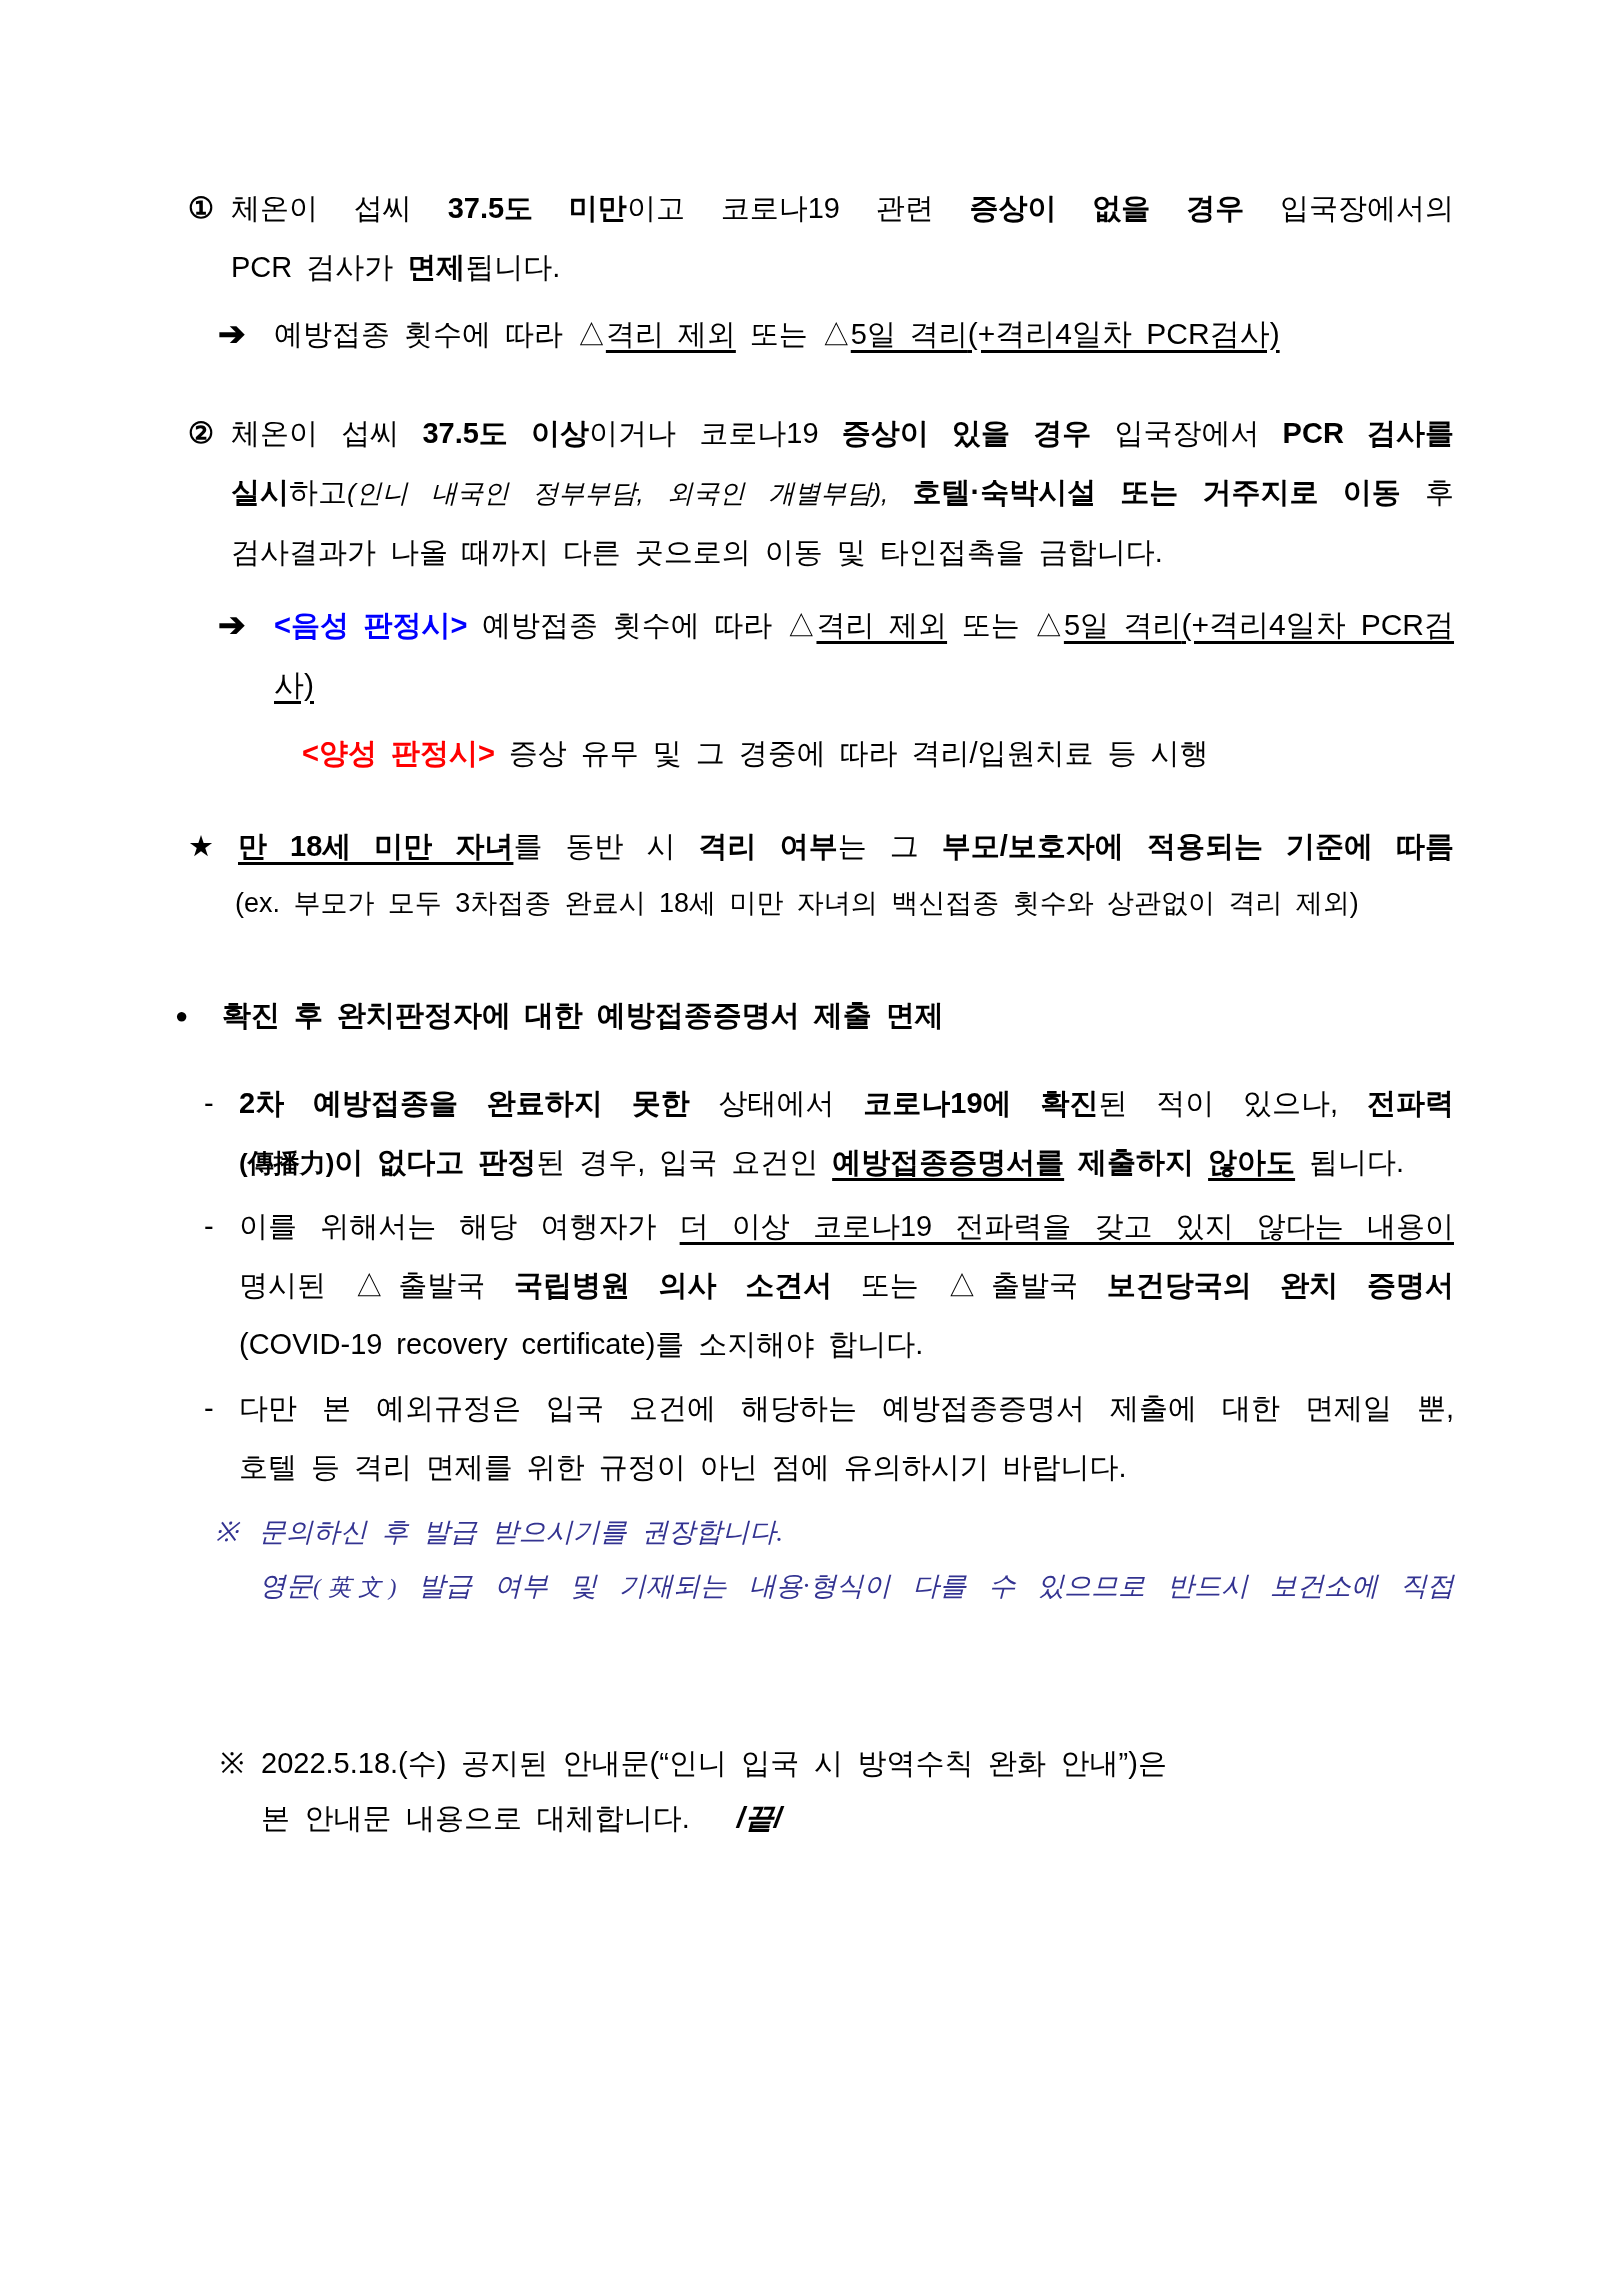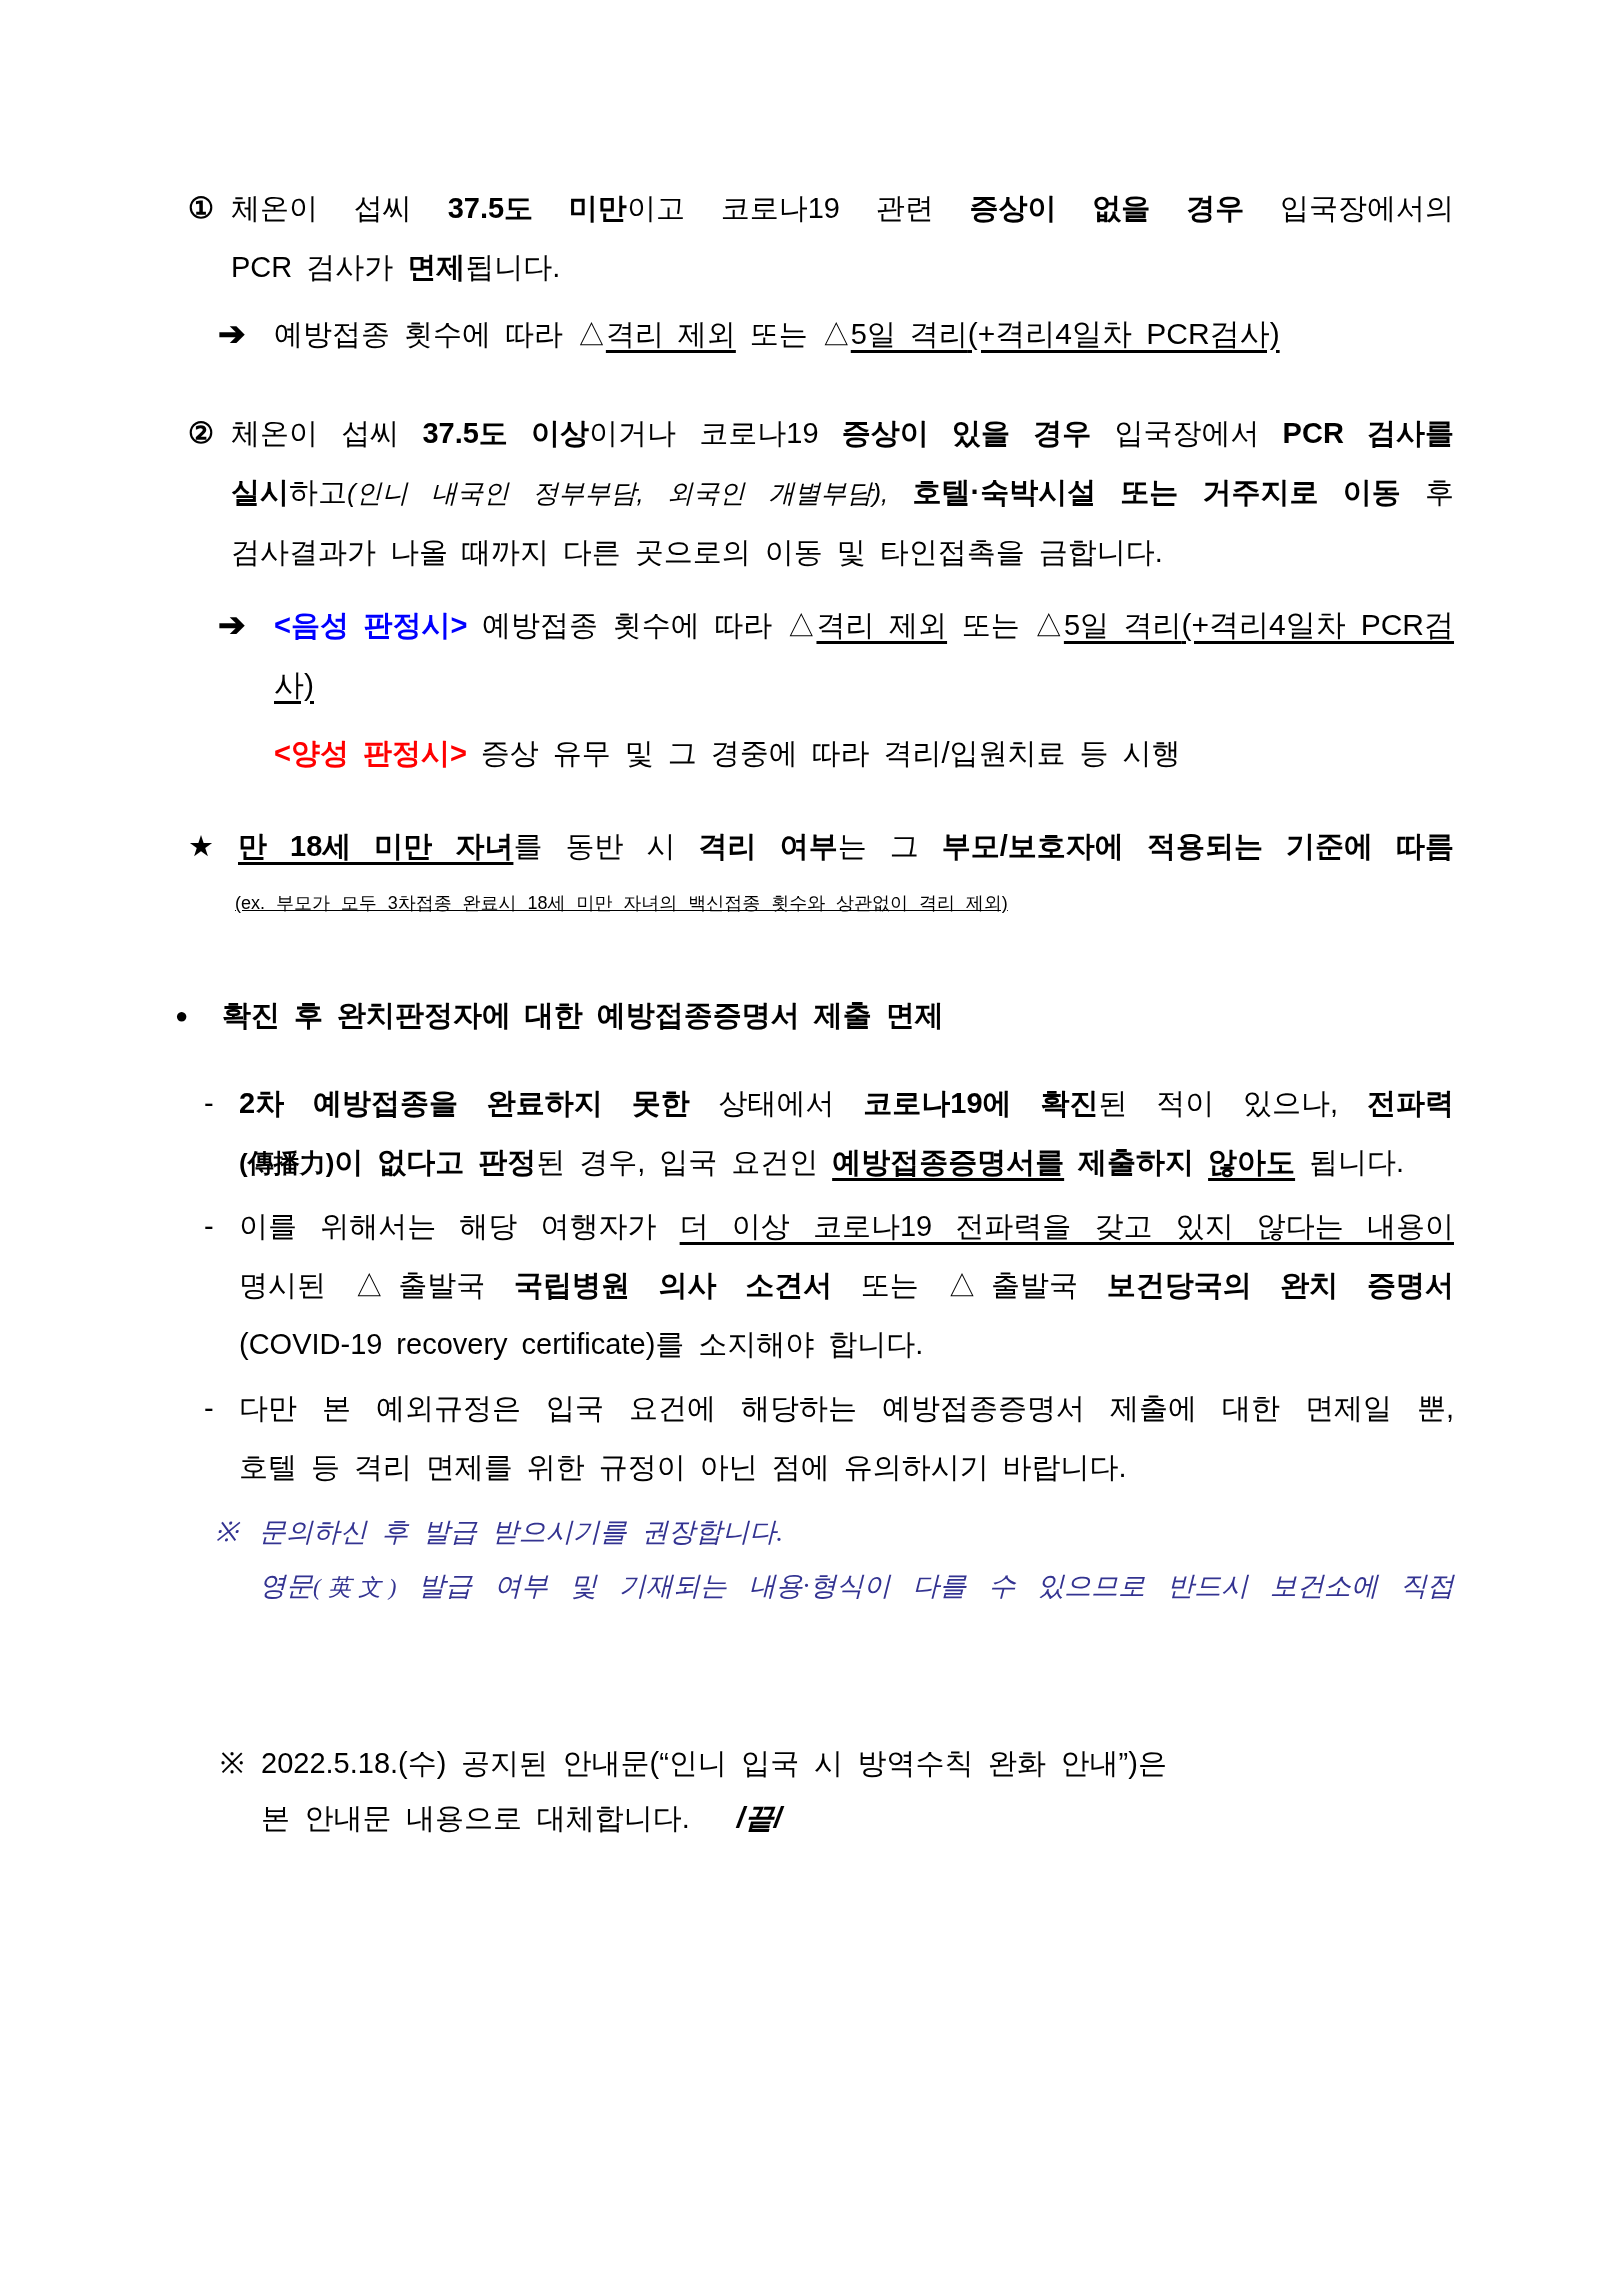--- a/index.html
+++ b/index.html
@@ -17,21 +17,21 @@
   .ln { line-height: 59px; font-size: 29px; word-spacing: 5.9px; white-space: nowrap; }
   .ln.just { white-space: normal; text-align: justify; text-align-last: justify; }
 
   .mk { position: absolute; top: 0; line-height: 59px; font-size: 29px; }
 
   
   .p-circ  { padding-left: 231px; } .p-circ  > .mk { left: 188px; font-weight: 700; }
   .p-arrow { padding-left: 274px; } .p-arrow > .mk { left: 218px; font-weight: 700; font-size: 33px; }
   .p-star  { padding-left: 238px; } .p-star  > .mk { left: 188px; }
   .p-ex    { padding-left: 235px; }
-  .p-ex .ln { font-size: 18px; line-height: 55px; text-decoration: underline; }
+  .p-ex .ln { font-size: 27px; line-height: 55px; }
   .p-bullet{ padding-left: 222px; } .p-bullet> .mk { left: 175px; font-size: 22px; }
   .p-dash  { padding-left: 239px; } .p-dash  > .mk { left: 204px; }
   .p-note  { padding-left: 259px; } .p-note  > .mk { left: 215px; }
   .p-final { padding-left: 261px; } .p-final > .mk { left: 220px; }
 
   
   .m-arrow1 { margin-top: 6.5px; }
   .m-sec2   { margin-top: 40px; }
   .m-arrow2 { margin-top: 13px; }
   .m-pos    { margin-top: 9.8px; }
@@ -42,21 +42,21 @@
   .m-d3     { margin-top: 5.2px; }
   .m-note   { margin-top: 7.8px; }
   .m-final  { margin-top: 121px; }
 
   .b { font-weight: 700; }
   .u { text-decoration: underline; text-decoration-thickness: 2.6px; text-underline-offset: 5.9px; }
   .sm { font-size: 30px; }
   .it-sm { font-style: italic; font-size: 26px; }
   .hanja { font-size: 26px; }
   .blue { color: #0000ff; margin-top: 25px; }
-  .red  { color: #ff0000; }
+  .red  { color: #ff0000; margin-left: 28px; }
 
   .p-note { color: #333391; font-style: italic; font-family: "Liberation Serif", serif; }
   .p-note .ln { font-size: 27px; line-height: 54px; word-spacing: 7.8px; }
   .p-note .mk { line-height: 54px; font-size: 27px; }
   .eng-sm { font-size: 23px; }
 
   .p-final .ln { font-size: 29px; line-height: 55px; word-spacing: 6.5px; }
   .p-final .mk { line-height: 55px; font-size: 29px; }
   .end-mark { font-weight: 700; font-style: italic; margin-left: 47px; font-size: 29px; }
 </style>

